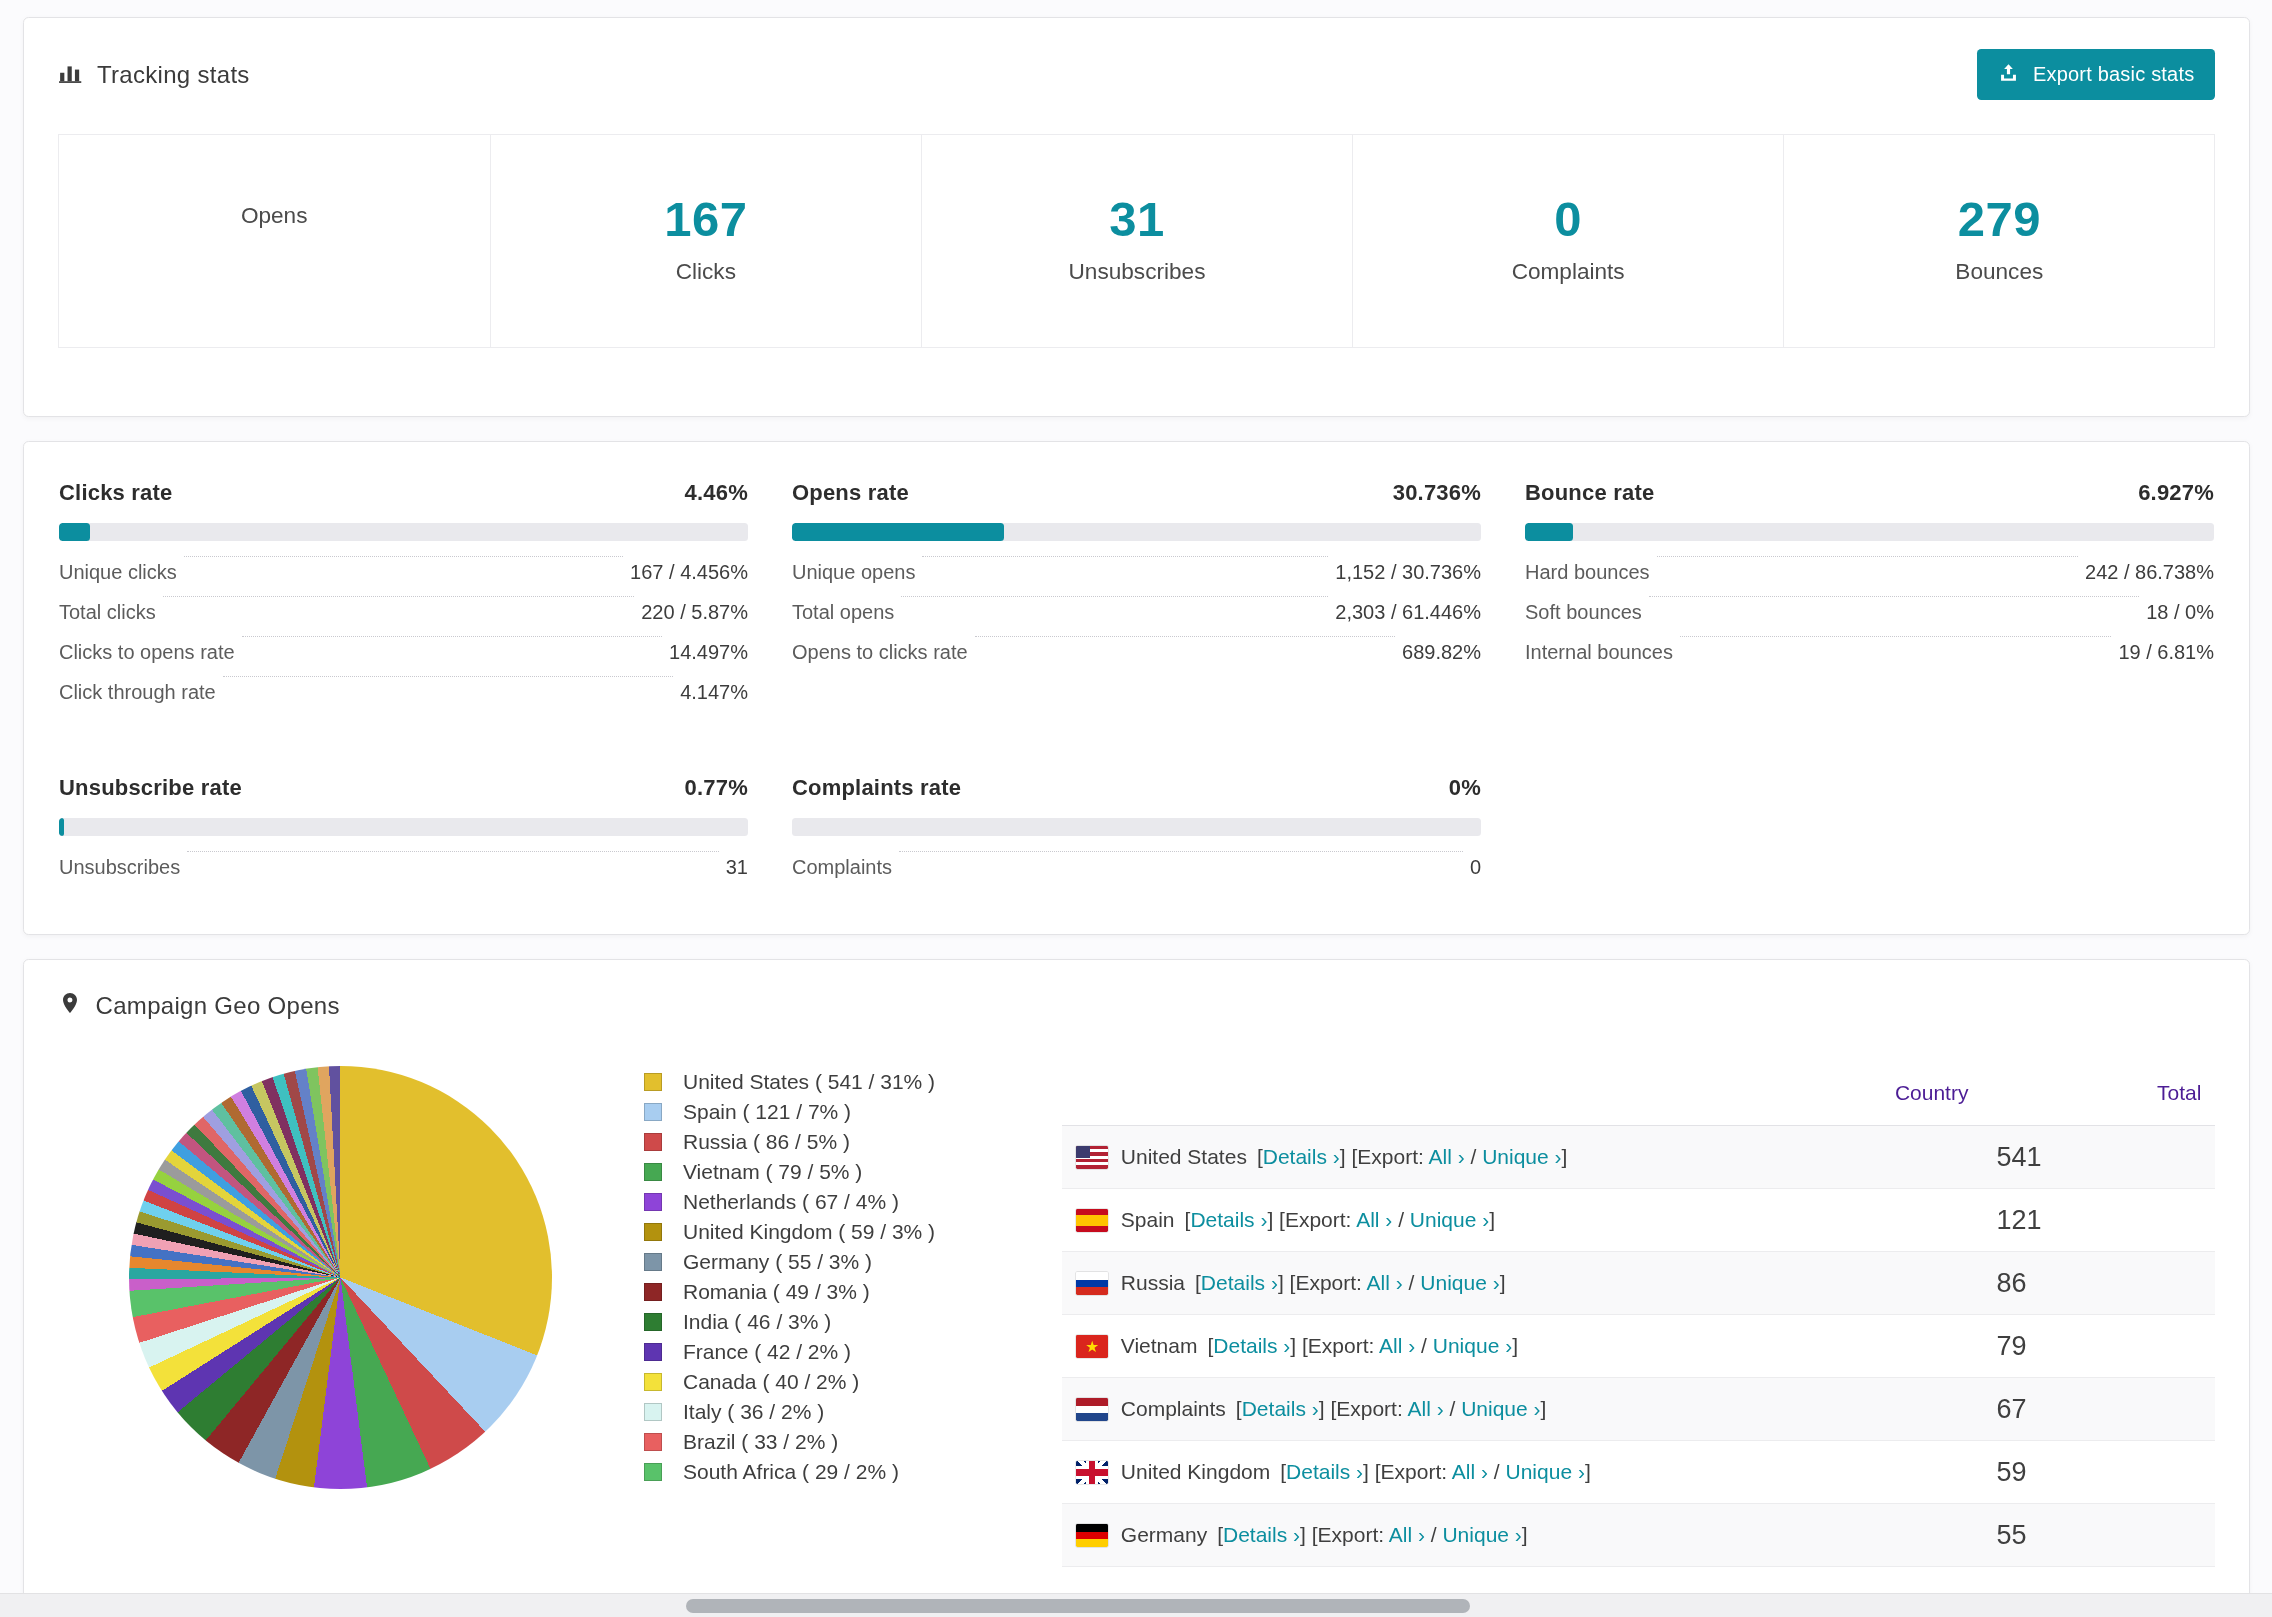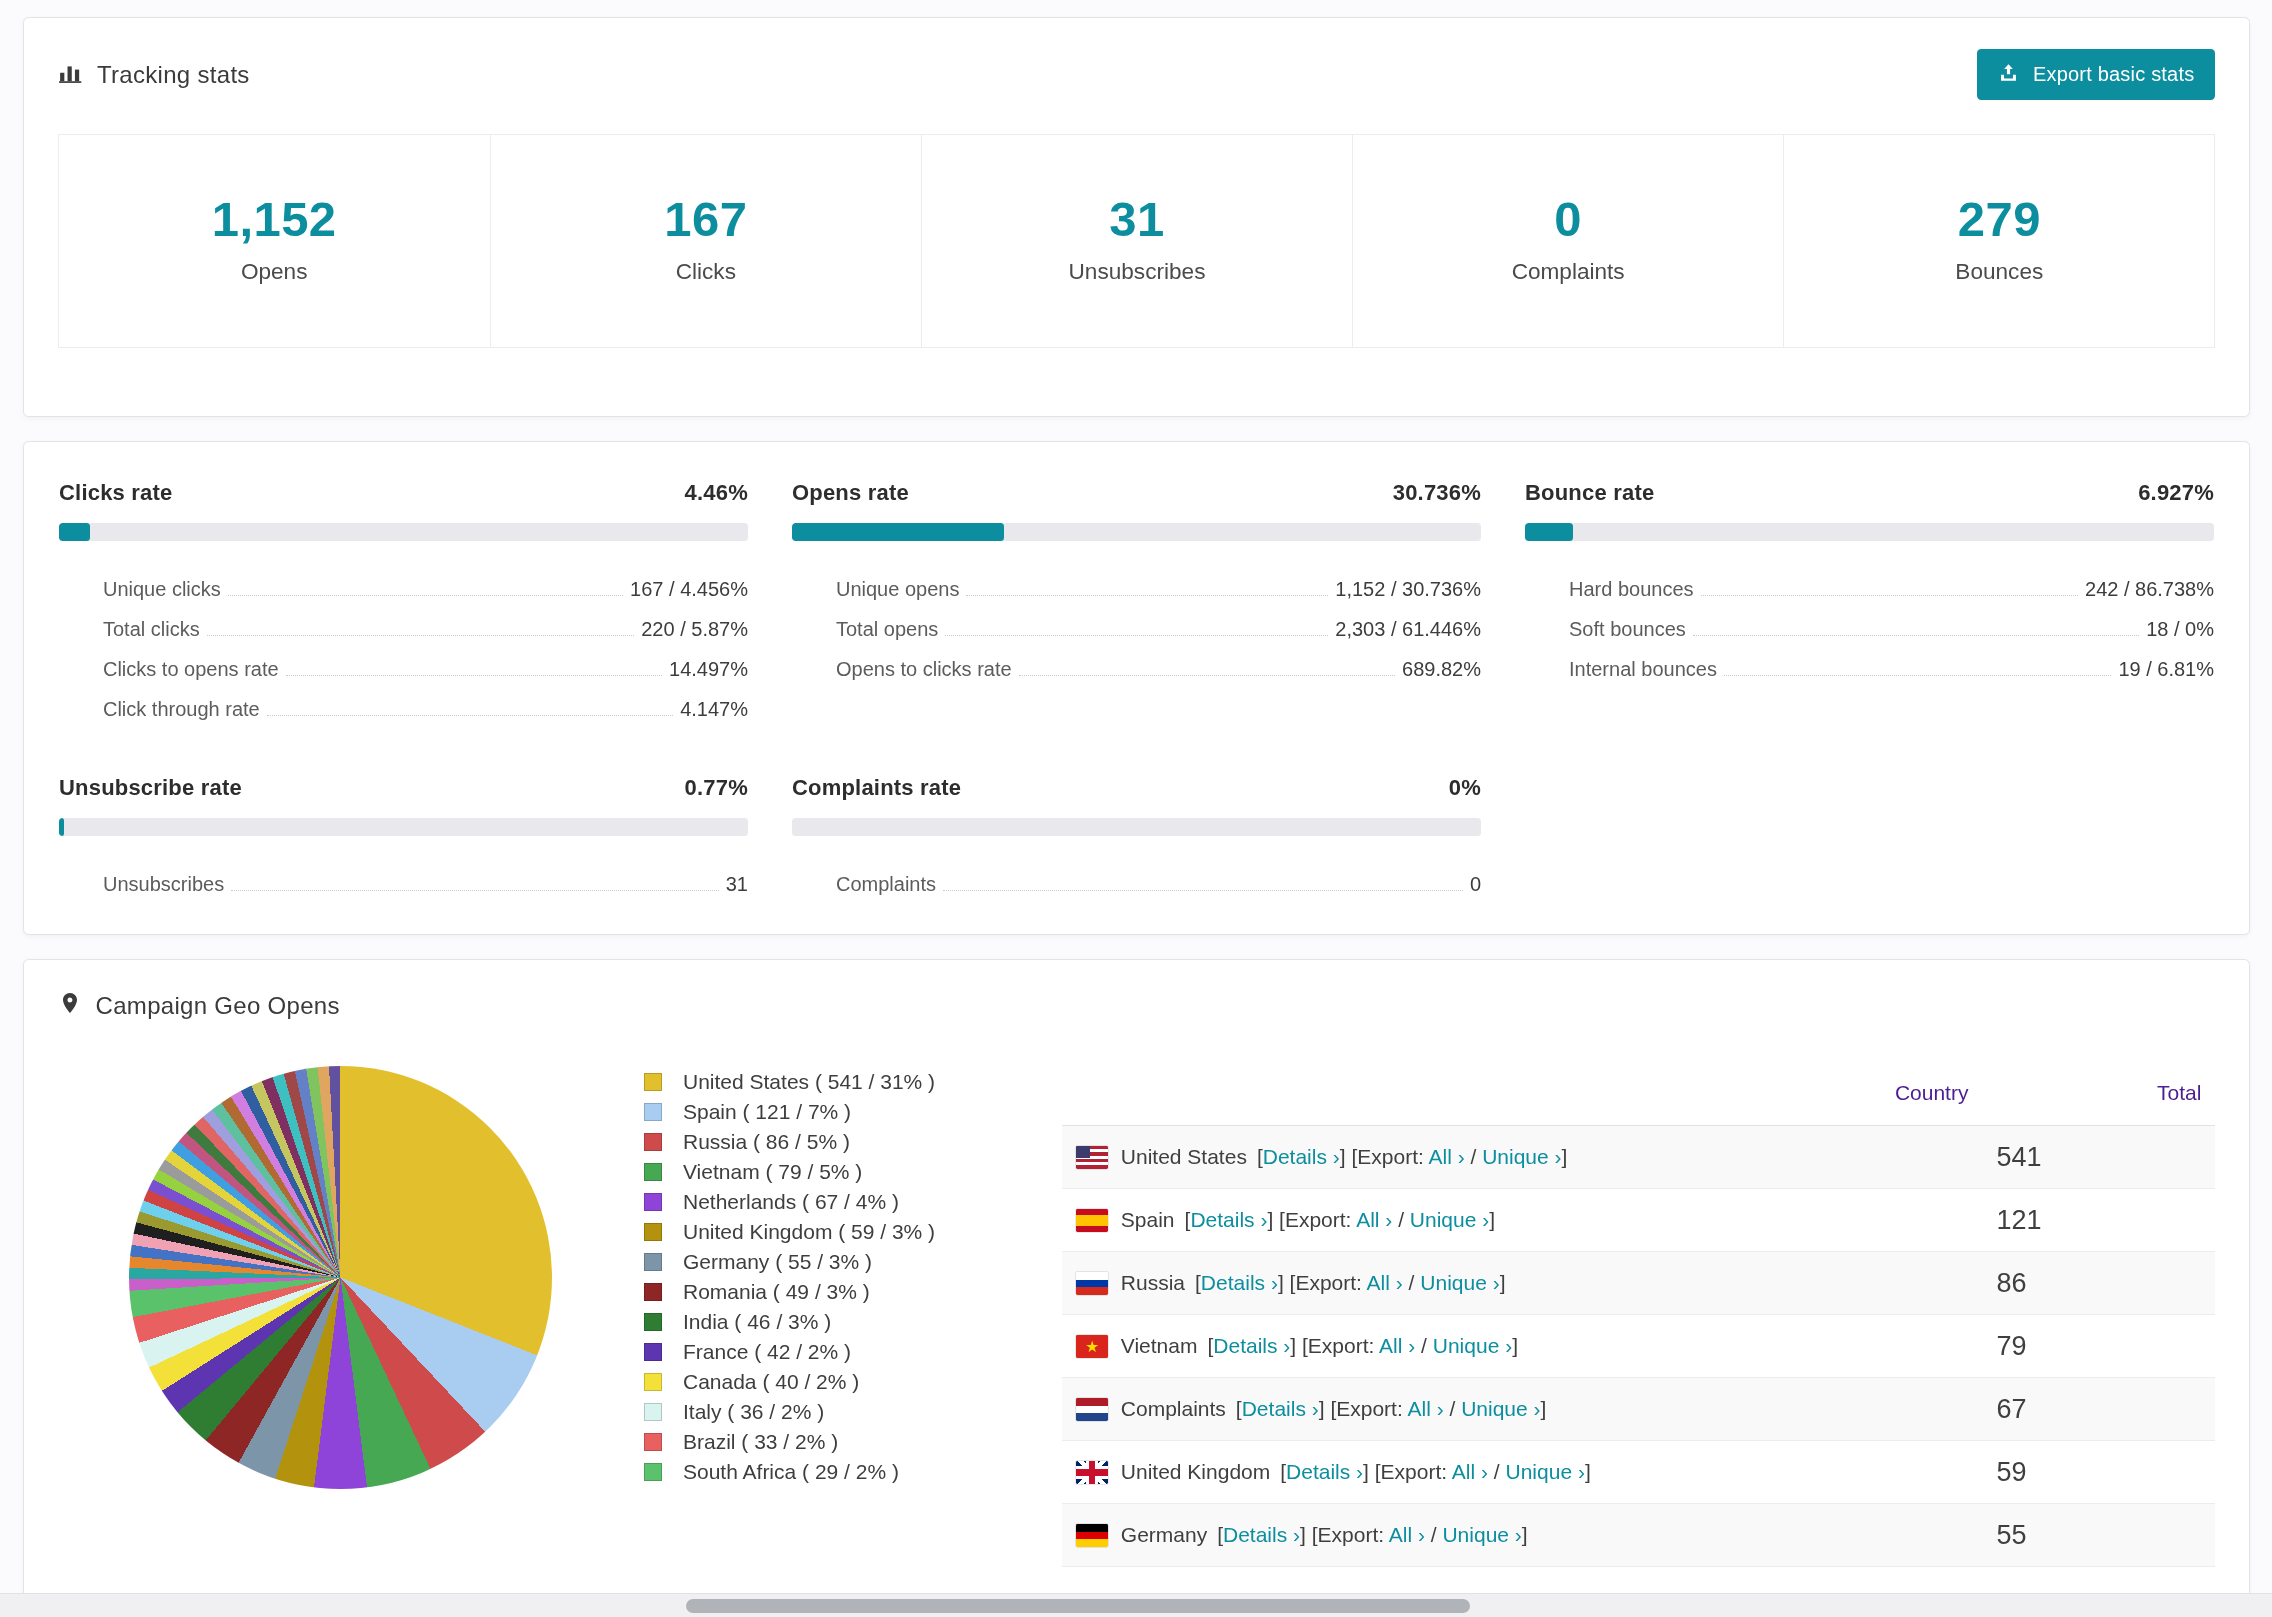--- a/index.html
+++ b/index.html
@@ -40,21 +40,21 @@
   .stat-value{font-size:49px;font-weight:700;color:var(--accent);letter-spacing:0.4px;}
   .stat-label{font-size:22.6px;color:#4b4b4b;margin-top:11.3px;}
   #tracking-card{padding-bottom:68px;}
   
   .rates-grid{display:grid;grid-template-columns:repeat(3,1fr);column-gap:44px;row-gap:54px;padding:7px 1.4px;}
   .rate-head{display:flex;justify-content:space-between;align-items:baseline;}
   .rate-title,.rate-value{font-size:22px;font-weight:700;color:#2d2d2d;letter-spacing:0.2px;}
   .rate-bar{height:18.4px;background:#e9e9ed;border-radius:3.5px;margin-top:17px;overflow:hidden;}
   .rate-fill{height:100%;background:var(--accent);border-radius:3.5px;}
   .rate-rows{margin-top:20px;}
-  .rate-row{display:flex;align-items:flex-end;font-size:20px;height:40px;margin-left:44px;}
+  .rate-row{display:flex;align-items:flex-start;font-size:20px;height:40px;}
   .rate-row .lbl{color:#5c5c5c;white-space:nowrap;}
   .rate-row .dots{flex:1;border-bottom:1.4px dotted #c9c9cf;margin:0 7px;position:relative;top:-5px;min-width:21px;}
   .rate-row .val{color:#3d3d3d;white-space:nowrap;}
   
   .geo-body{display:flex;align-items:flex-start;margin-top:40px;}
   .pie{
     width:423px;height:423px;border-radius:50%;flex:0 0 auto;margin-left:71px;margin-top:4.2px;
   }
   .legend{list-style:none;margin-left:92px;flex:0 0 auto;margin-top:5.6px;}
   .legend li{display:flex;align-items:center;gap:21px;font-size:21px;color:#3e3e3e;height:30px;white-space:nowrap;}
@@ -118,21 +118,20 @@
           <svg viewBox="0 0 24 24" width="21" height="21" fill="#fff">
               <path d="M12 2.5l5 5.5h-3.2v6h-3.6V8H7l5-5.5z"></path>
               <path d="M3.5 14.5h3.4v4.4h10.2v-4.4h3.4v7H3.5v-7z"></path>
             </svg>
         </span>
         <span>Export basic stats</span>
       </button>
     </div>
     <div class="stats-row">
         <div class="stat-box">
-          <div class="stat-value">1,152</div>
           <div class="stat-label">Opens</div>
         </div>
         <div class="stat-box">
           <div class="stat-value">167</div>
           <div class="stat-label">Clicks</div>
         </div>
         <div class="stat-box">
           <div class="stat-value">31</div>
           <div class="stat-label">Unsubscribes</div>
         </div>

